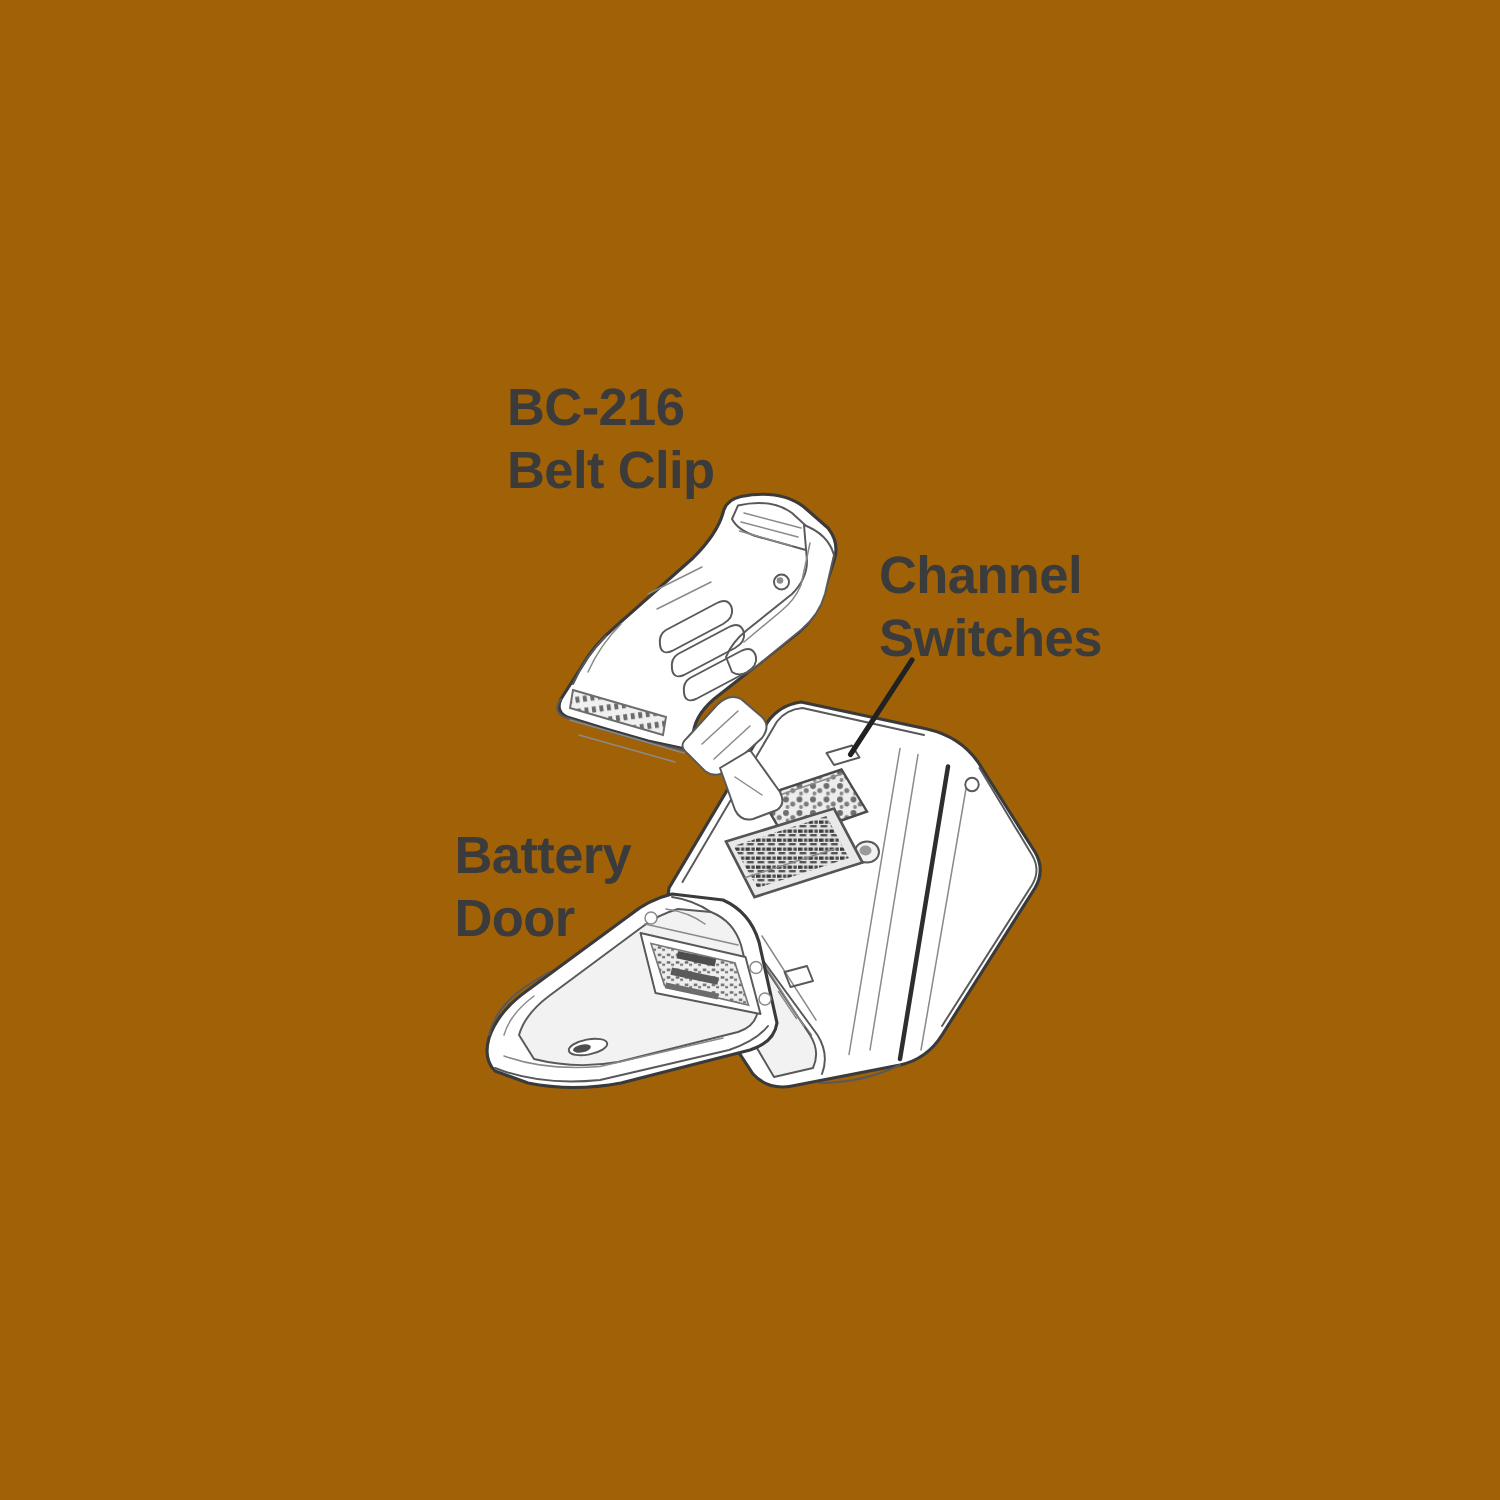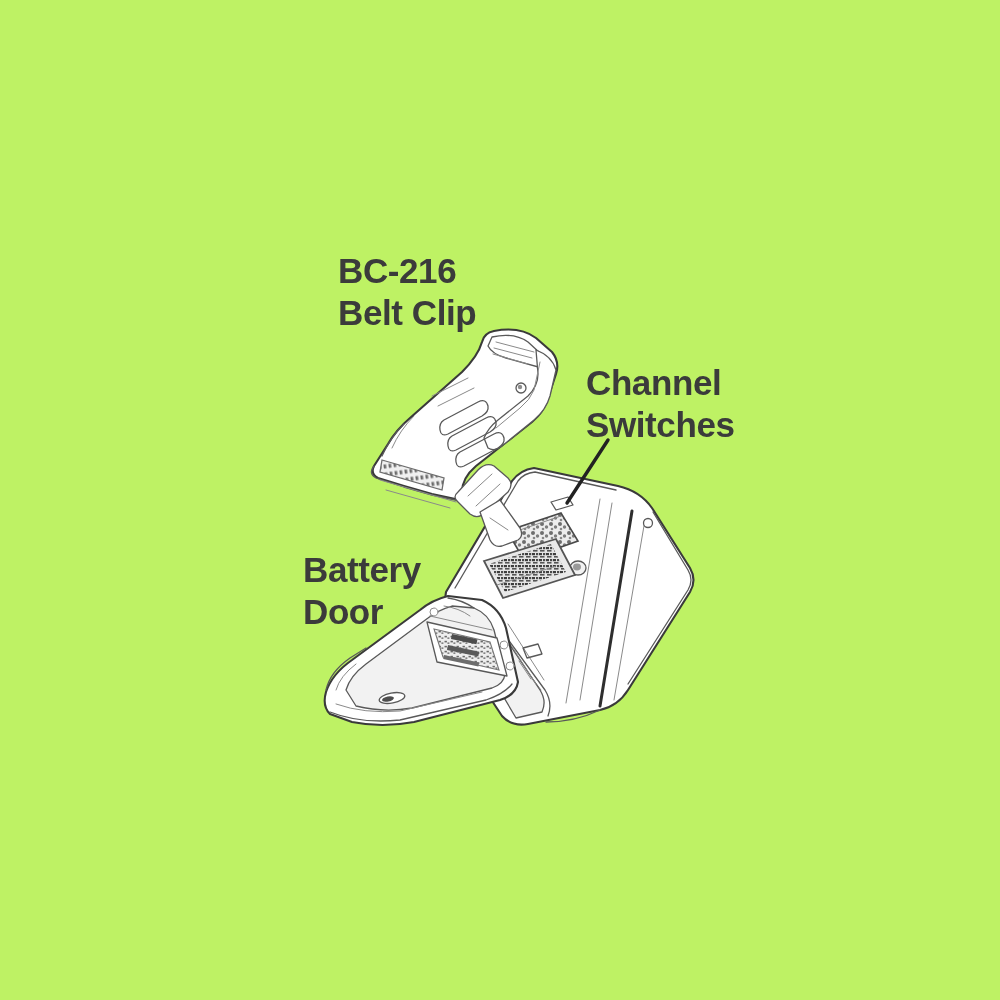--- a/index.html
+++ b/index.html
@@ -13,21 +13,21 @@
     height: 1000px;
     position: relative;
     overflow: hidden;
     font-family: "Liberation Sans", sans-serif;
   }
   #diagram-root {
     position: absolute;
     top: 0; left: 0;
     width: 1000px;
     height: 1000px;
-    background: #bef264;
+    background: #a16207;
   }
   svg.figure {
     display: block;
     width: 1000px;
     height: 1000px;
   }
   .callout-text {
     font-family: "Liberation Sans", sans-serif;
     font-weight: bold;
     fill: #3b3b3b;

